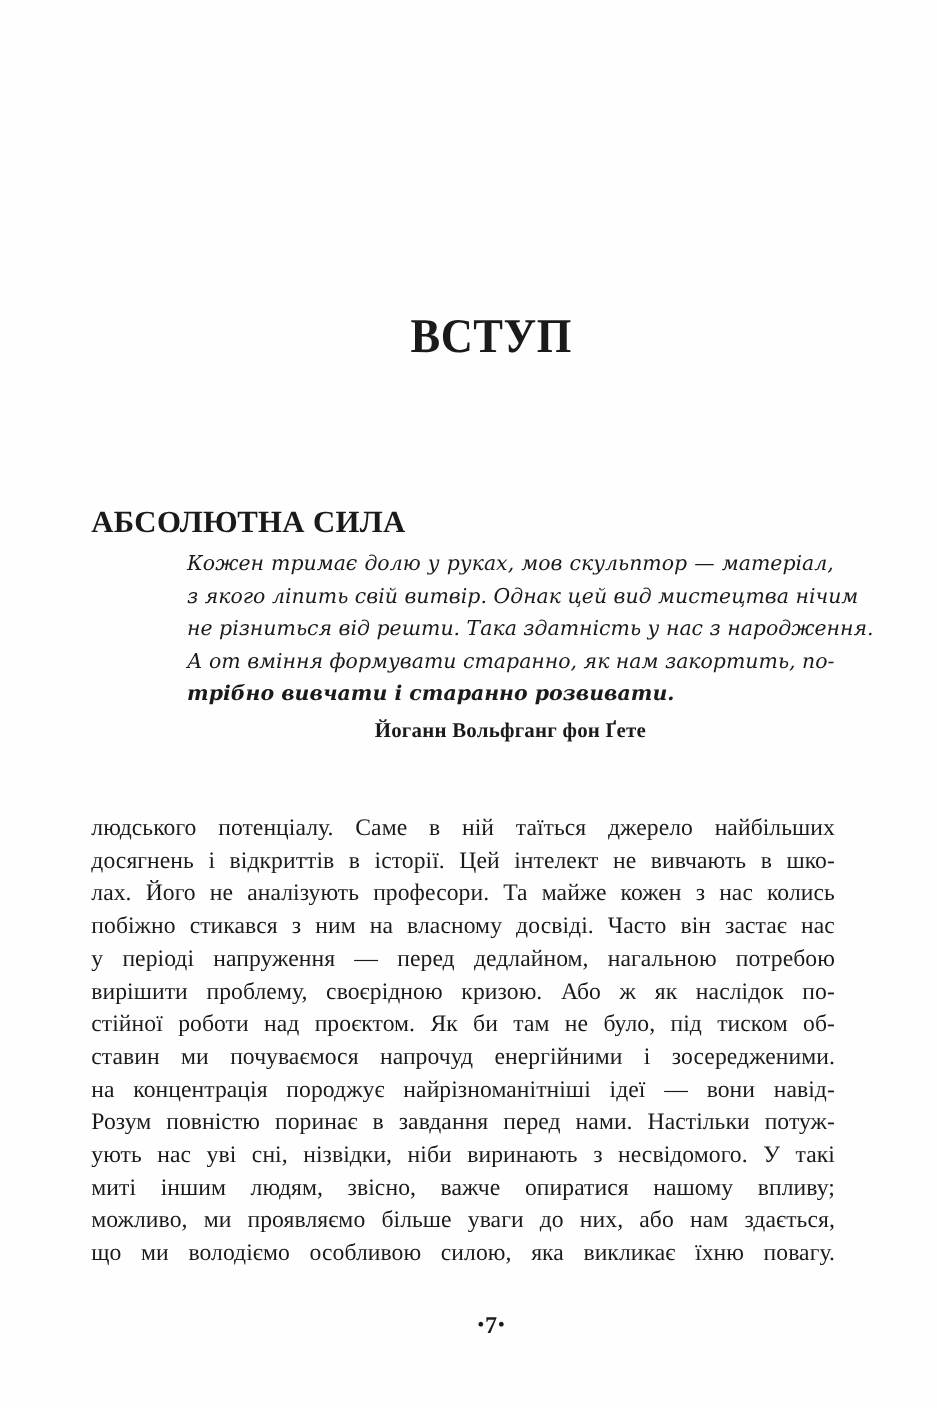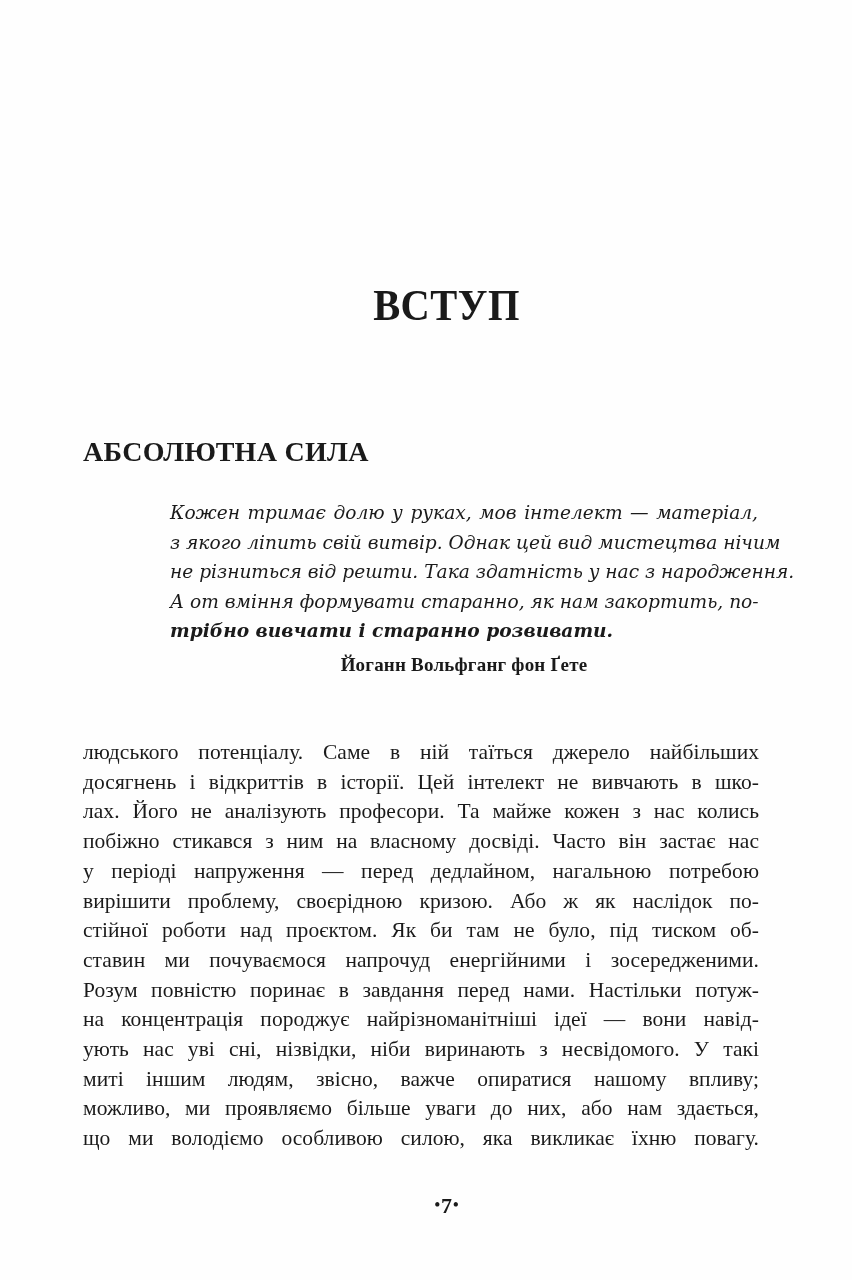--- a/index.html
+++ b/index.html
@@ -31,21 +31,21 @@
       font-size: 44px;
       font-weight: bold;
       letter-spacing: 0.5px;
       line-height: 56px;
       margin: 0;
       transform: scaleX(0.92);
     }
     .section-title {
       position: absolute;
       left: 83px;
-      top: 432px;
+      top: 456px;
       font-family: "Liberation Serif", serif;
       font-size: 28px;
       font-weight: bold;
       line-height: 40px;
       margin: 0;
       letter-spacing: 0.3px;
     }
     .epigraph {
       position: absolute;
       left: 170px;
@@ -116,40 +116,40 @@
 <body>
 
 <div class="page">
 
   <h1 class="chapter-title">ВСТУП</h1>
 
   <h2 class="section-title">АБСОЛЮТНА СИЛА</h2>
 
   <div class="epigraph">
     <p class="epigraph-text">
-      <span class="epigraph-line">Кожен тримає долю у руках, мов інтелект — матеріал,</span>
+      <span class="epigraph-line">Кожен тримає долю у руках, мов скульптор — матеріал,</span>
       <span class="epigraph-line">з якого ліпить свій витвір. Однак цей вид мистецтва нічим</span>
       <span class="epigraph-line">не різниться від решти. Така здатність у нас з народження.</span>
       <span class="epigraph-line">А от вміння формувати старанно, як нам закортить, по-</span>
       <span class="epigraph-line last">трібно вивчати і старанно розвивати.</span>
     </p>
     <p class="epigraph-author">Йоганн Вольфганг фон Ґете</p>
   </div>
 
   <p class="body-text">
     <span class="body-line">людського потенціалу. Саме в ній таїться джерело найбільших</span>
     <span class="body-line">досягнень і відкриттів в історії. Цей інтелект не вивчають в шко-</span>
     <span class="body-line">лах. Його не аналізують професори. Та майже кожен з нас колись</span>
     <span class="body-line">побіжно стикався з ним на власному досвіді. Часто він застає нас</span>
     <span class="body-line">у періоді напруження — перед дедлайном, нагальною потребою</span>
     <span class="body-line">вирішити проблему, своєрідною кризою. Або ж як наслідок по-</span>
     <span class="body-line">стійної роботи над проєктом. Як би там не було, під тиском об-</span>
     <span class="body-line">ставин ми почуваємося напрочуд енергійними і зосередженими.</span>
+    <span class="body-line">на концентрація породжує найрізноманітніші ідеї — вони навід-</span>
     <span class="body-line">Розум повністю поринає в завдання перед нами. Настільки потуж-</span>
-    <span class="body-line">на концентрація породжує найрізноманітніші ідеї — вони навід-</span>
     <span class="body-line">ують нас уві сні, нізвідки, ніби виринають з несвідомого. У такі</span>
     <span class="body-line">миті іншим людям, звісно, важче опиратися нашому впливу;</span>
     <span class="body-line">можливо, ми проявляємо більше уваги до них, або нам здається,</span>
     <span class="body-line">що ми володіємо особливою силою, яка викликає їхню повагу.</span>
   </p>
 
   <div class="page-number">
     <span class="bullet">•</span><span>7</span><span class="bullet">•</span>
   </div>
 

